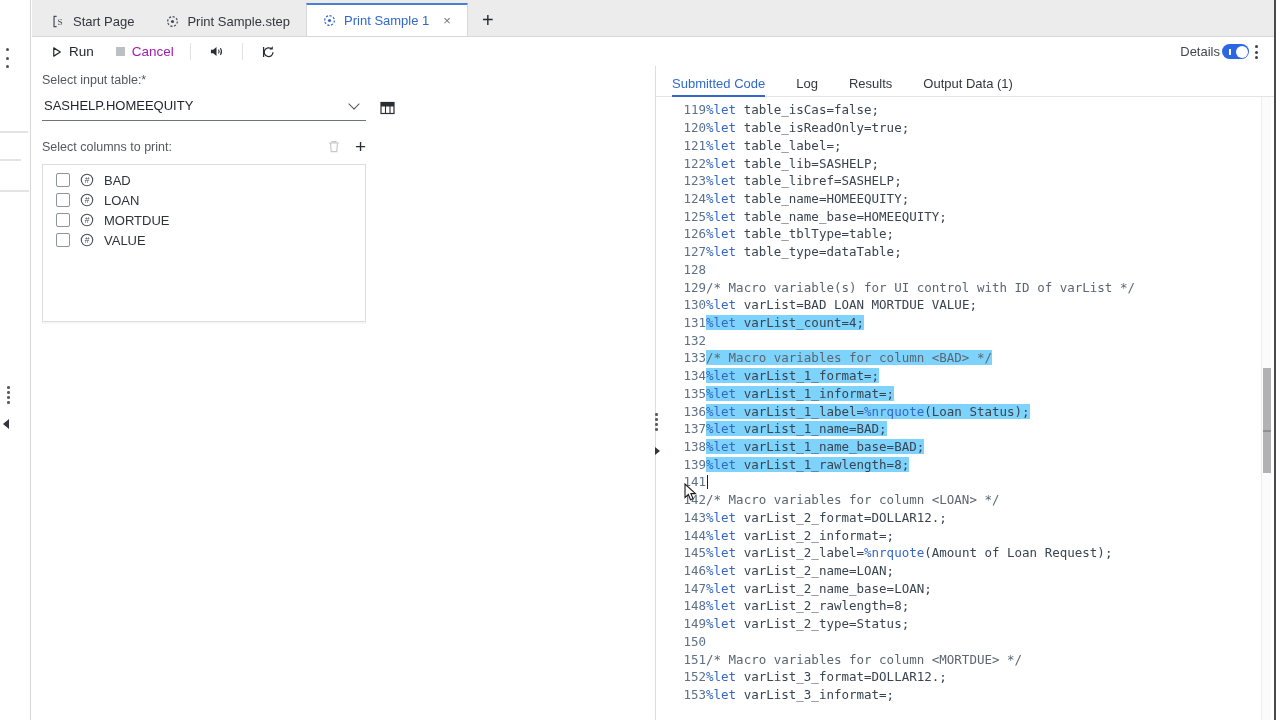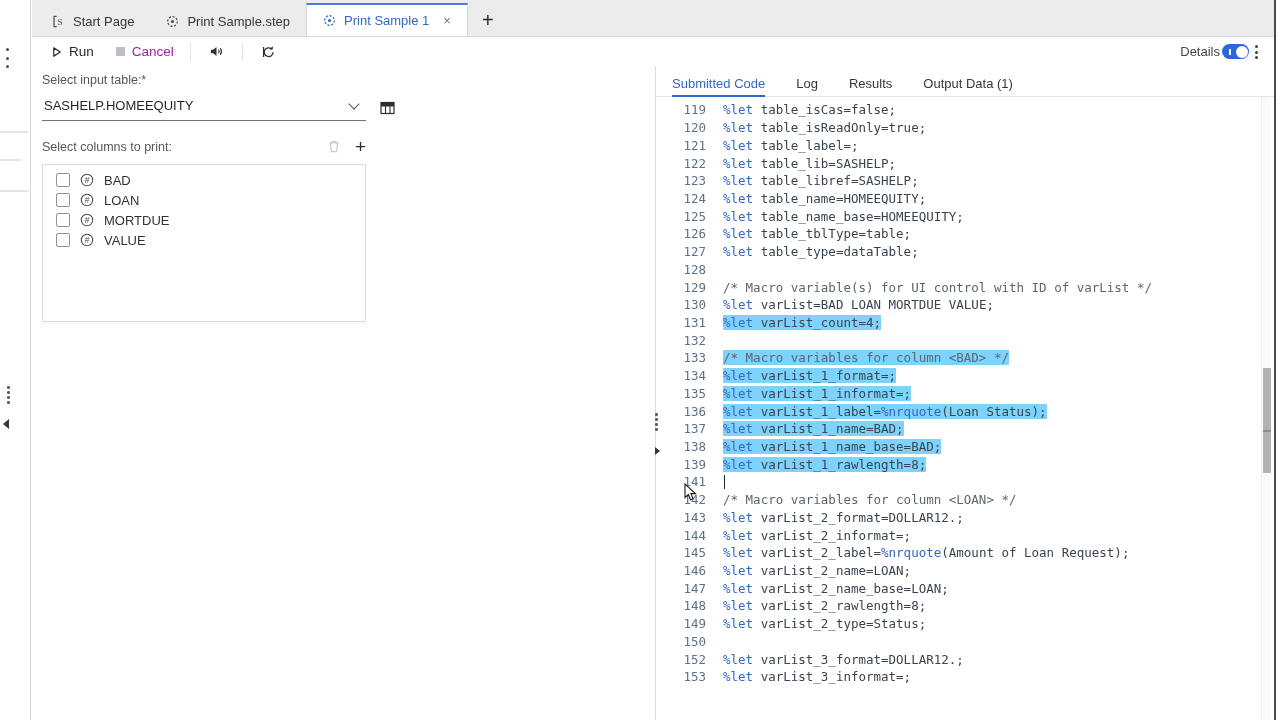--- a/index.html
+++ b/index.html
@@ -67,21 +67,21 @@
   .right-pane { flex:1; position:relative; overflow:hidden; }
   .res-tabs { margin-top:10px; height:21px; display:flex; gap:31px; padding-left:16px; border-bottom:1px solid #e4e4e6; font-size:13px; }
   .res-tab { color:#33373c; position:relative; white-space:nowrap; }
   .res-tab.active { color:#3069ca; }
   .res-tab.active::after { content:""; position:absolute; left:0; right:0; bottom:-1px; height:2px; background:#3069ca; }
 
   
   .code { position:absolute; top:31px; left:0; right:14px; bottom:0; padding-top:4px; font-family:"DejaVu Sans Mono","Liberation Mono",monospace; font-size:12.5px; overflow:hidden; }
   .cline { height:17.72px; display:flex; align-items:center; white-space:pre; }
   .lnum { width:50px; text-align:right; color:#5e7187; flex:none; }
-  .ltext { margin-left:17px; color:#3a4450; }
+  .ltext { color:#3a4450; }
   .cline.sel .ltext { background:#7dd3fc; }
   .ltext.selblock { min-width:8px; }
   .kw { color:#3467c6; }
   .cm { color:#5c6670; }
   .caret { width:1.5px; height:14px; background:#1d2126; margin-left:0.5px; }
 
   
   .vscroll { position:absolute; right:3px; top:31px; bottom:0; width:10px; background:#fbfbfb; border-left:1px solid #ededee; }
   .vthumb { position:absolute; left:1px; right:0; top:271px; height:105px; background:#b2b2b4; }
   .vthumb::after { content:""; position:absolute; left:0; right:0; top:62px; height:2px; background:#8f8f91; }
@@ -302,20 +302,21 @@
             <div class="cline"><span class="lnum">141</span><span class="ltext"></span><span class="caret"></span></div>
             <div class="cline"><span class="lnum">142</span><span class="ltext"><span class="cm">/* Macro variables for column &lt;LOAN&gt; */</span></span></div>
             <div class="cline"><span class="lnum">143</span><span class="ltext"><span class="kw">%let</span><span class="tx"> varList_2_format=DOLLAR12.;</span></span></div>
             <div class="cline"><span class="lnum">144</span><span class="ltext"><span class="kw">%let</span><span class="tx"> varList_2_informat=;</span></span></div>
             <div class="cline"><span class="lnum">145</span><span class="ltext"><span class="kw">%let</span><span class="tx"> varList_2_label=</span><span class="kw">%nrquote</span><span class="tx">(Amount of Loan Request);</span></span></div>
             <div class="cline"><span class="lnum">146</span><span class="ltext"><span class="kw">%let</span><span class="tx"> varList_2_name=LOAN;</span></span></div>
             <div class="cline"><span class="lnum">147</span><span class="ltext"><span class="kw">%let</span><span class="tx"> varList_2_name_base=LOAN;</span></span></div>
             <div class="cline"><span class="lnum">148</span><span class="ltext"><span class="kw">%let</span><span class="tx"> varList_2_rawlength=8;</span></span></div>
             <div class="cline"><span class="lnum">149</span><span class="ltext"><span class="kw">%let</span><span class="tx"> varList_2_type=Status;</span></span></div>
             <div class="cline"><span class="lnum">150</span><span class="ltext"></span></div>
+            <div class="cline"><span class="lnum">151</span><span class="ltext"><span class="cm">/* Macro variables for column &lt;MORTDUE&gt; */</span></span></div>
             <div class="cline"><span class="lnum">152</span><span class="ltext"><span class="kw">%let</span><span class="tx"> varList_3_format=DOLLAR12.;</span></span></div>
             <div class="cline"><span class="lnum">153</span><span class="ltext"><span class="kw">%let</span><span class="tx"> varList_3_informat=;</span></span></div>
           </div>
       </div>
 
       <div class="vscroll">
         <div class="vthumb"></div>
       </div>
     </div>
   </div>

